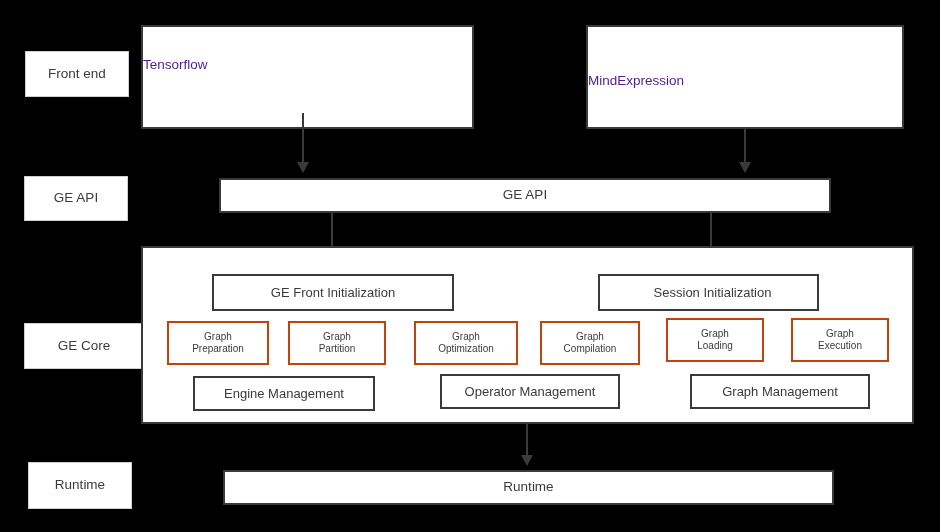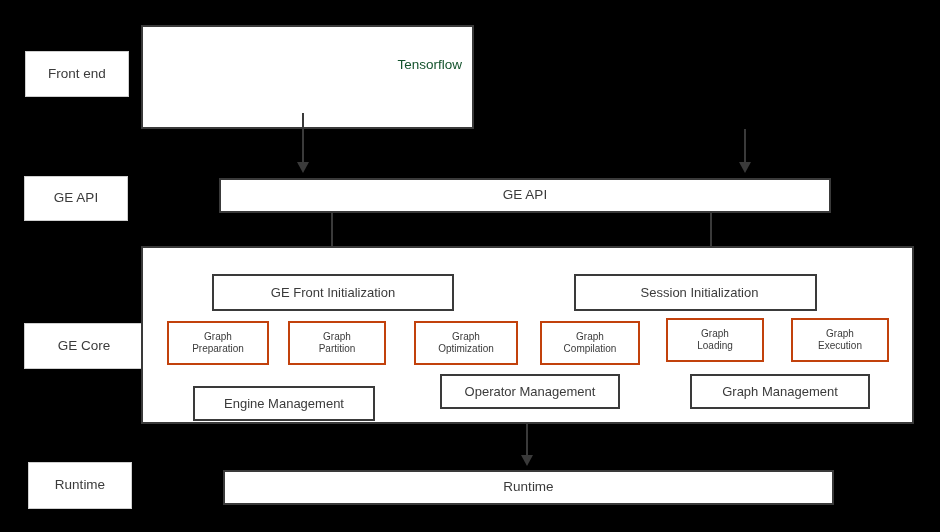--- a/index.html
+++ b/index.html
@@ -34,23 +34,23 @@
     border: 1px solid #cfcfcf;
   }
   .group-box {
     align-items: flex-start;
     justify-content: center;
     border: 2px solid #3a3a3a;
   }
   .group-title {
     position: absolute;
     left: 0;
-    right: 10px;
-    text-align: right;
-    color: #14532d;
+    right: 1px;
+    text-align: left;
+    color: #4c1d95;
     font-size: 13.5px;
   }
   .bar {
     font-size: 13.5px;
   }
   .sub-box {
     font-size: 10px;
     border: 2px solid #c2410c;
   }
   .wide-box {
@@ -82,55 +82,58 @@
 
   <div class="box stage-label" style="left:24px; top:323px; width:120px; height:46px;">GE Core</div>
 
   <div class="box stage-label" style="left:28px; top:462px; width:104px; height:47px;">Runtime</div>
 
   <div class="box group-box" style="left:141px; top:25px; width:333px; height:104px;">
     <span class="group-title" style="top:30px;">Tensorflow</span>
   </div>
 
 
+  <div class="box group-box" style="left:586px; top:25px; width:318px; height:104px;">
+    <span class="group-title" style="top:46px;">MindExpression</span>
+  </div>
 
   <div class="arrow-line" style="left:302px; top:113px; height:51px;"></div>
   <div class="arrow-head" style="left:297px; top:162px;"></div>
 
   <div class="arrow-line" style="left:744px; top:129px; height:35px;"></div>
   <div class="arrow-head" style="left:739px; top:162px;"></div>
 
   <div class="box bar" style="left:219px; top:178px; width:612px; height:35px;">GE API</div>
 
   <div class="arrow-line" style="left:331px; top:213px; height:45px;"></div>
   <div class="arrow-head" style="left:326px; top:256px;"></div>
 
   <div class="arrow-line" style="left:710px; top:213px; height:45px;"></div>
   <div class="arrow-head" style="left:705px; top:256px;"></div>
 
   <div class="box group-box" style="left:141px; top:246px; width:773px; height:178px;"></div>
 
   <div class="box" style="left:212px; top:274px; width:242px; height:37px;">GE Front Initialization</div>
 
-  <div class="box" style="left:574px; top:274px; width:243px; height:37px;padding-left:8px;">Session Initialization</div>
+  <div class="box" style="left:598px; top:274px; width:221px; height:37px;padding-left:8px;">Session Initialization</div>
 
   <div class="box sub-box" style="left:167px; top:321px; width:102px; height:44px;">Graph
 Preparation</div>
   <div class="box sub-box" style="left:288px; top:321px; width:98px; height:44px;">Graph
 Partition</div>
   <div class="box sub-box" style="left:414px; top:321px; width:104px; height:44px;">Graph
 Optimization</div>
   <div class="box sub-box" style="left:540px; top:321px; width:100px; height:44px;">Graph
 Compilation</div>
   <div class="box sub-box" style="left:666px; top:318px; width:98px; height:44px;">Graph
 Loading</div>
   <div class="box sub-box" style="left:791px; top:318px; width:98px; height:44px;">Graph
 Execution</div>
 
-  <div class="box wide-box" style="left:193px; top:376px; width:182px; height:35px;margin-top:10px;">Engine Management</div>
+  <div class="box wide-box" style="left:193px; top:376px; width:182px; height:35px;">Engine Management</div>
   <div class="box wide-box" style="left:690px; top:374px; width:180px; height:35px;">Graph Management</div>
   <div class="box wide-box" style="left:440px; top:374px; width:180px; height:35px;">Operator Management</div>
 
   <div class="arrow-line" style="left:526px; top:424px; height:34px;"></div>
   <div class="arrow-head" style="left:521px; top:455px;"></div>
 
   <div class="box bar" style="left:223px; top:470px; width:611px; height:35px;">Runtime</div>
 
 </div>
 

